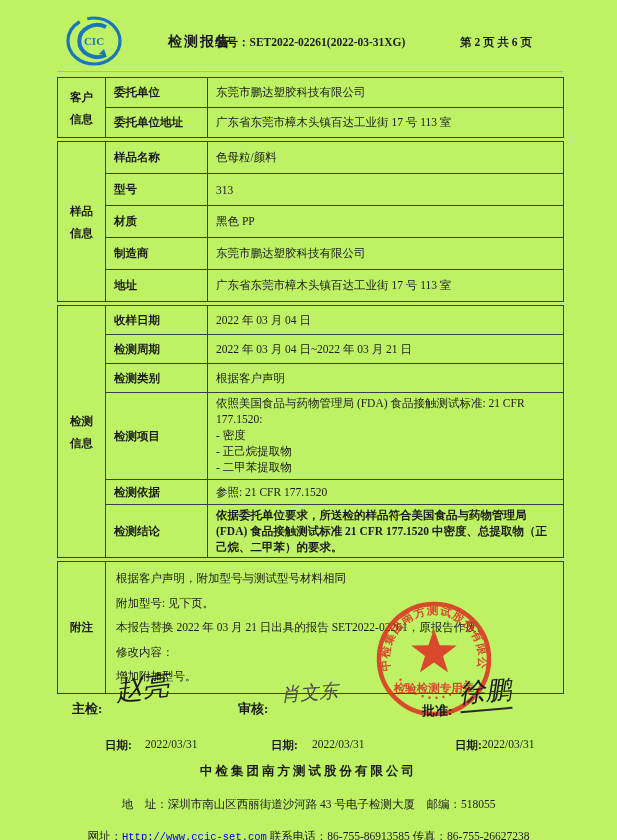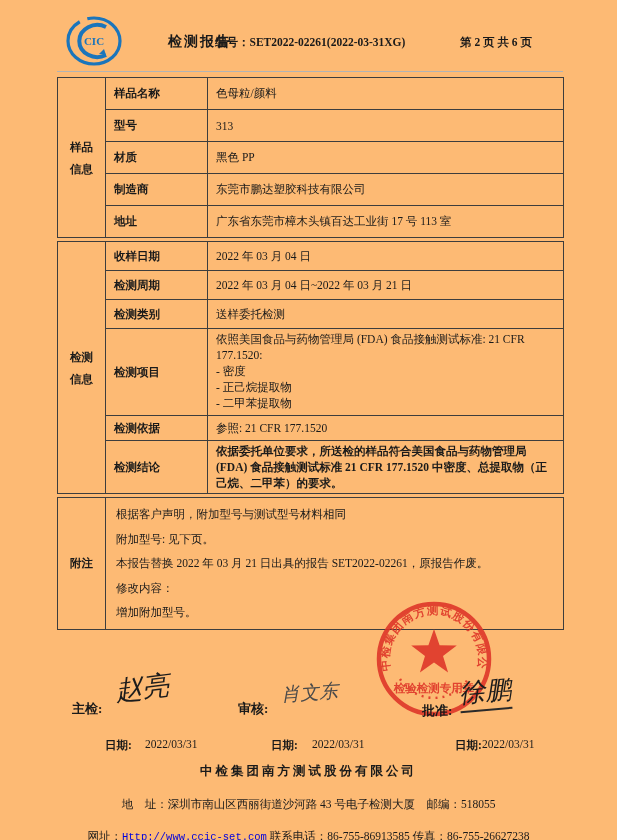--- a/index.html
+++ b/index.html
@@ -1,18 +1,18 @@
 <!DOCTYPE html>
 <html><head>
 <meta charset="utf-8">
 <style>
   * { margin:0; padding:0; box-sizing:border-box; }
   html,body { background:#fff; }
   .page {
-    position:relative; width:617px; height:840px; background:#fdba74;
+    position:relative; width:617px; height:840px; background:#bef264;
     font-family:"Liberation Serif","DejaVu Serif",serif;
     color:#1a1a1a; overflow:hidden;
   }
 
   
   .logo { position:absolute; left:62px; top:15px; width:64px; height:52px; }
   .hdr-title { position:absolute; left:140px; top:33px; font-size:14px; font-weight:bold; letter-spacing:2px;margin-left:28px; }
   .hdr-no { position:absolute; left:215px; top:35px; font-size:11.5px; font-weight:bold; }
   .hdr-page { position:absolute; left:460px; top:35px; font-size:11.5px; font-weight:bold; }
   .hdr-rule { position:absolute; left:57px; top:71px; width:506px; height:1px; background:#b3b3b3; }
@@ -64,20 +64,41 @@
     <path d="M 44 40 l -7 -1 l 5 -5 z" fill="#1b75bb"></path>
     <text x="32" y="30" text-anchor="middle" font-size="11" font-weight="bold" font-family="Liberation Serif, serif" fill="#1b75bb">CIC</text>
   </svg>
   <div class="hdr-title">检测报告</div>
   <div class="hdr-no"><span>编号：</span><span>SET2022-02261(2022-03-31XG)</span></div>
   <div class="hdr-page">第 2 页 共 6 页</div>
   <div class="hdr-rule"></div>
 
   <div class="tables">
 
+    <table>
+      <colgroup>
+          <col class="c1">
+          <col class="c2">
+          <col class="c3">
+        </colgroup>
+      <tbody>
+          <tr class="h30">
+        <td class="group" rowspan="2">
+          <div>客户</div>
+          <div>信息</div>
+        </td>
+        <td class="lbl">委托单位</td>
+        <td class="val">东莞市鹏达塑胶科技有限公司</td>
+      </tr>
+      <tr class="h30">
+        <td class="lbl">委托单位地址</td>
+        <td class="val">广东省东莞市樟木头镇百达工业街 17 号 113 室</td>
+      </tr>
+    </tbody>
+      </table>
 
     <table>
       <colgroup>
           <col class="c1">
           <col class="c2">
           <col class="c3">
         </colgroup>
       <tbody>
           <tr class="h32">
         <td class="group" rowspan="5">
@@ -120,21 +141,21 @@
         </td>
         <td class="lbl">收样日期</td>
         <td class="val">2022 年 03 月 04 日</td>
       </tr>
       <tr class="h29">
         <td class="lbl">检测周期</td>
         <td class="val">2022 年 03 月 04 日~2022 年 03 月 21 日</td>
       </tr>
       <tr class="h29">
         <td class="lbl">检测类别</td>
-        <td class="val">送样委托检测</td>
+        <td class="val">根据客户声明</td>
       </tr>
       <tr class="h78">
         <td class="lbl">检测项目</td>
         <td class="val multiline">
           <div>依照美国食品与药物管理局 (FDA) 食品接触测试标准: 21 CFR</div>
           <div>177.1520:</div>
           <div>- 密度</div>
           <div>- 正己烷提取物</div>
           <div>- 二甲苯提取物</div>
         </td>

